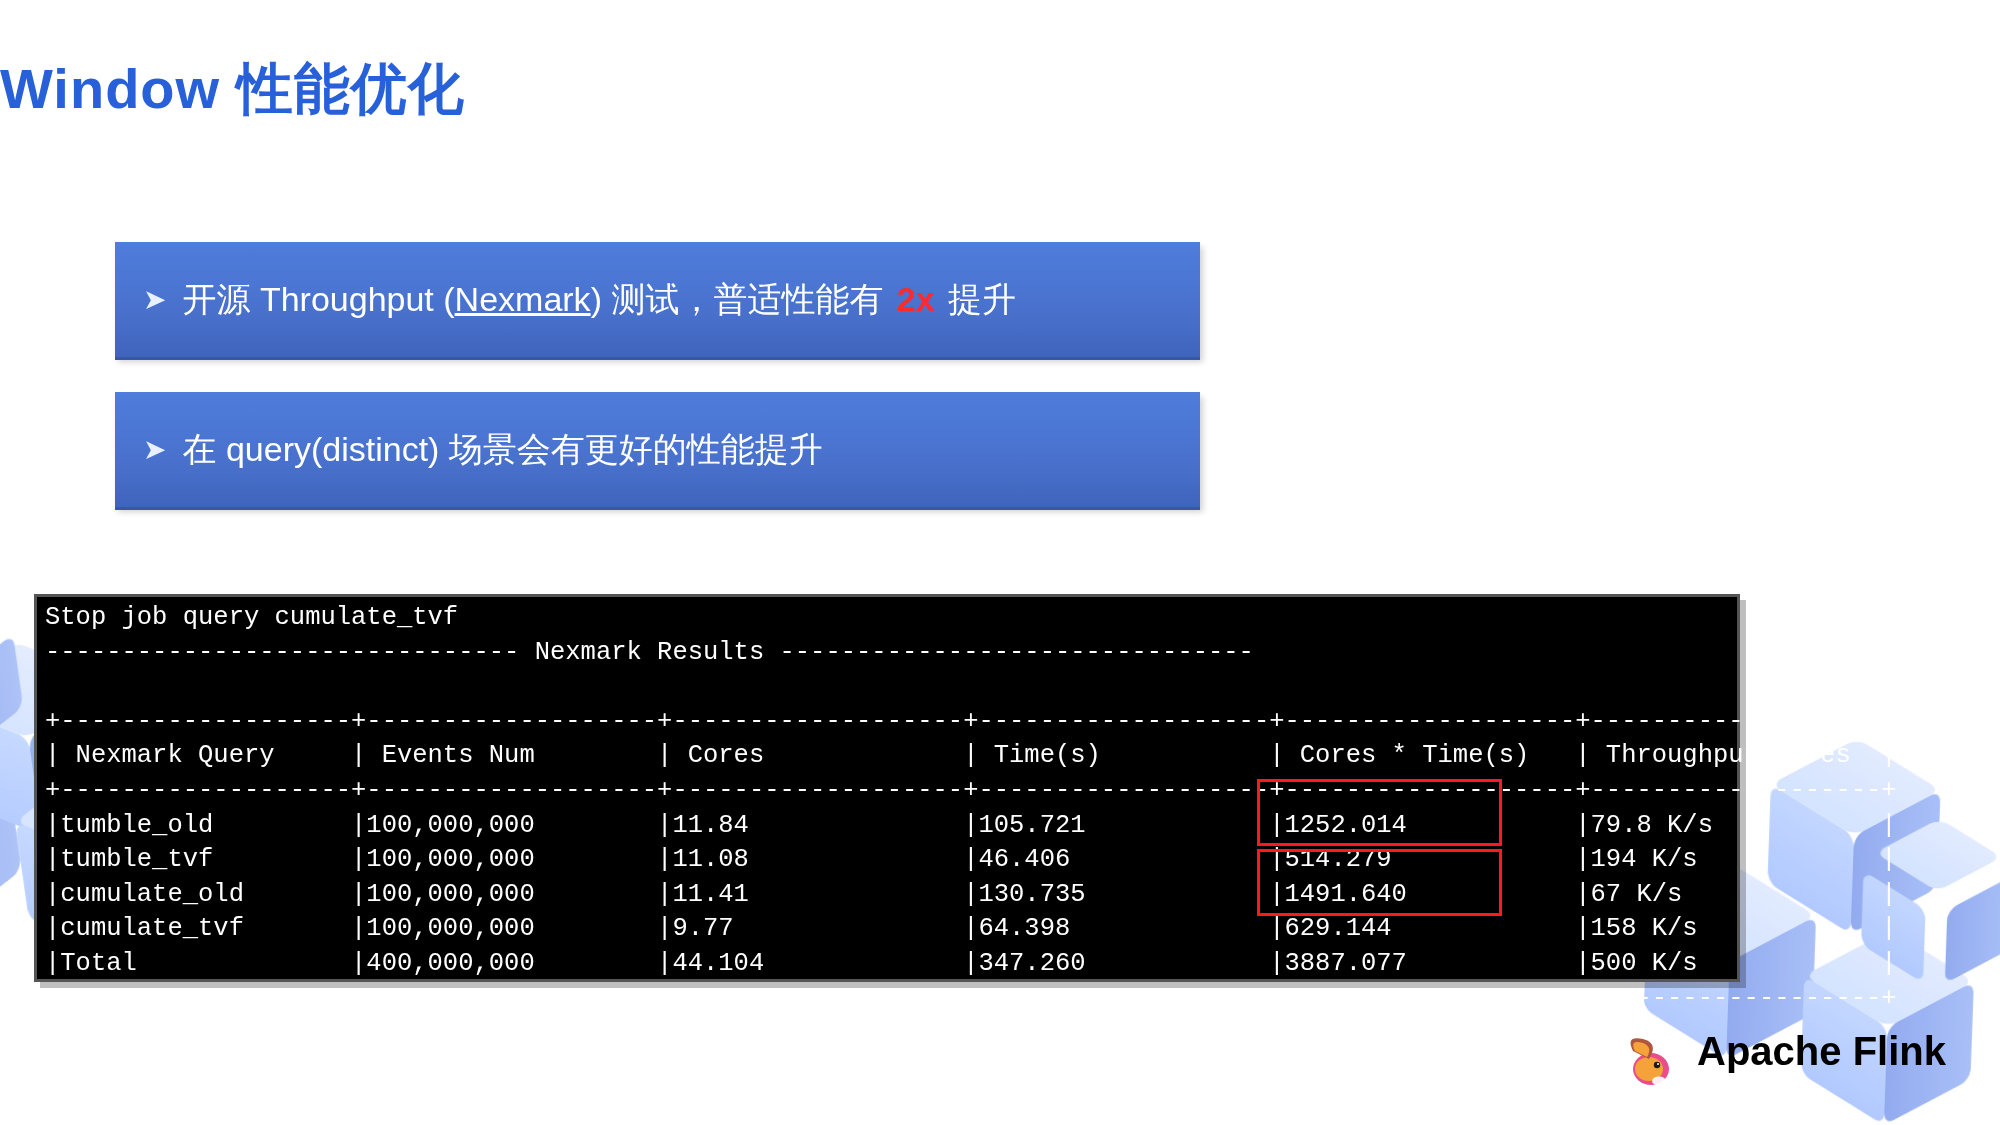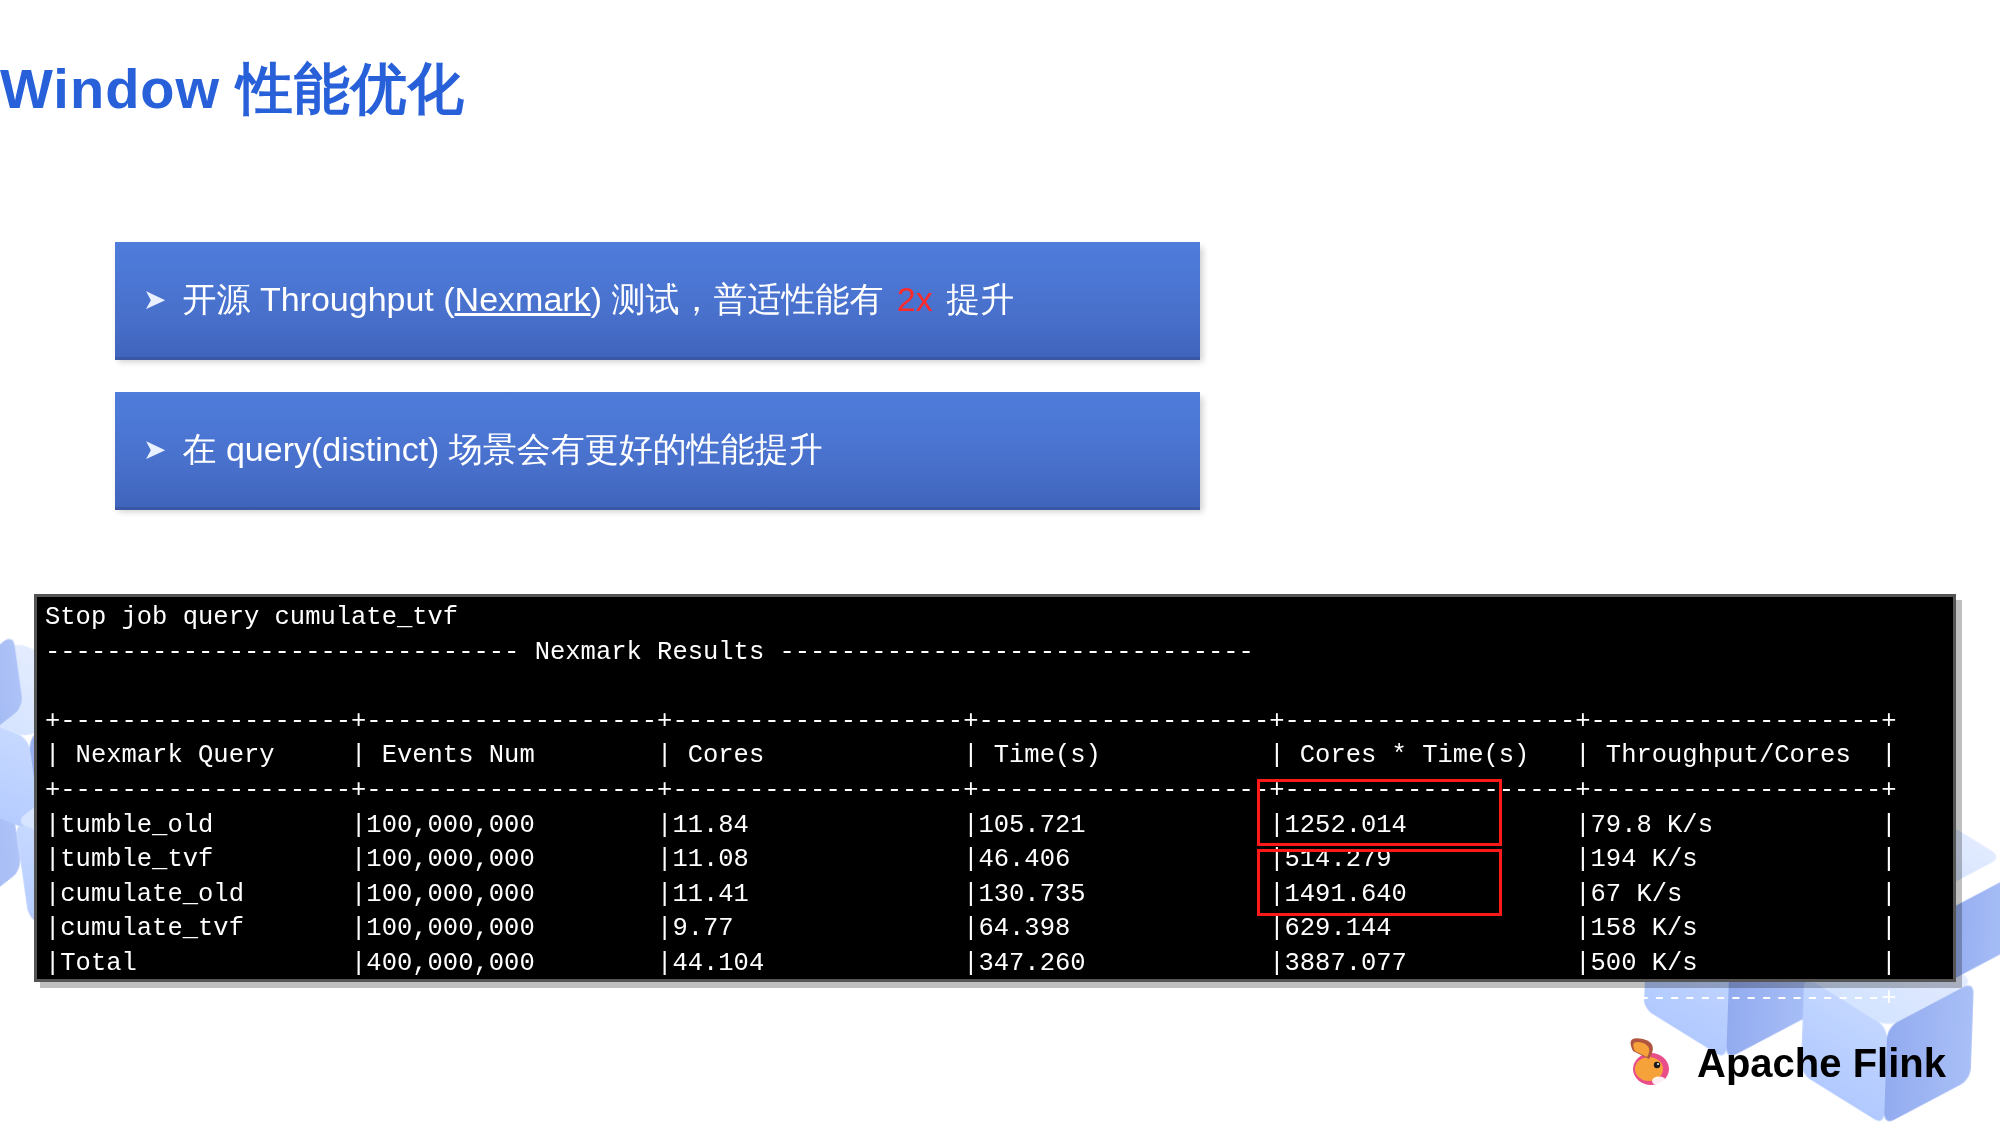--- a/index.html
+++ b/index.html
@@ -67,30 +67,30 @@
     font-size: 34px;
     font-weight: 400;
   }
   .banner .arrow {
     font-size: 28px;
     margin-right: 16px;
     color: #e9f0ff;
     flex-shrink: 0;
   }
   .banner .u { text-decoration: underline; }
-  .banner .hl { color: #ff2a2a; font-weight: 400; margin: 0 4px; text-align: right; }
+  .banner .hl { color: #ff2a2a; font-weight: 700; margin: 0 4px; text-align: right; }
   .banner1 { top: 242px; }
   .banner2 { top: 392px; }
 
   
   .term-wrap {
     position: absolute;
     left: 34px;
     top: 594px;
-    width: 1922px;
+    width: 1706px;
     height: 388px;
     background: #000;
     border: 3px solid #555;
     box-shadow: 6px 6px 0 rgba(0,0,0,.25);
     box-sizing: border-box;
     padding: 4px 1px 6px 8px;
     font-family: "Menlo", "Consolas", "Courier New", monospace;
     font-size: 25.5px;
     line-height: 34.6px;
     color: #fff;
@@ -107,21 +107,21 @@
   }
   .hlbox.a { top: 182px; }
   .hlbox.b { top: 252px; }
 
   
   .footer {
     position: absolute;
     right: 54px;
     bottom: 28px;
     display: flex;
-    align-items: center;
+    align-items: flex-start;
     gap: 14px;
   }
   .footer svg { width: 64px; height: 64px; }
   .footer-text {
     font-size: 40px;
     font-weight: 700;
     color: #000;
   }
 </style>
 </head>

